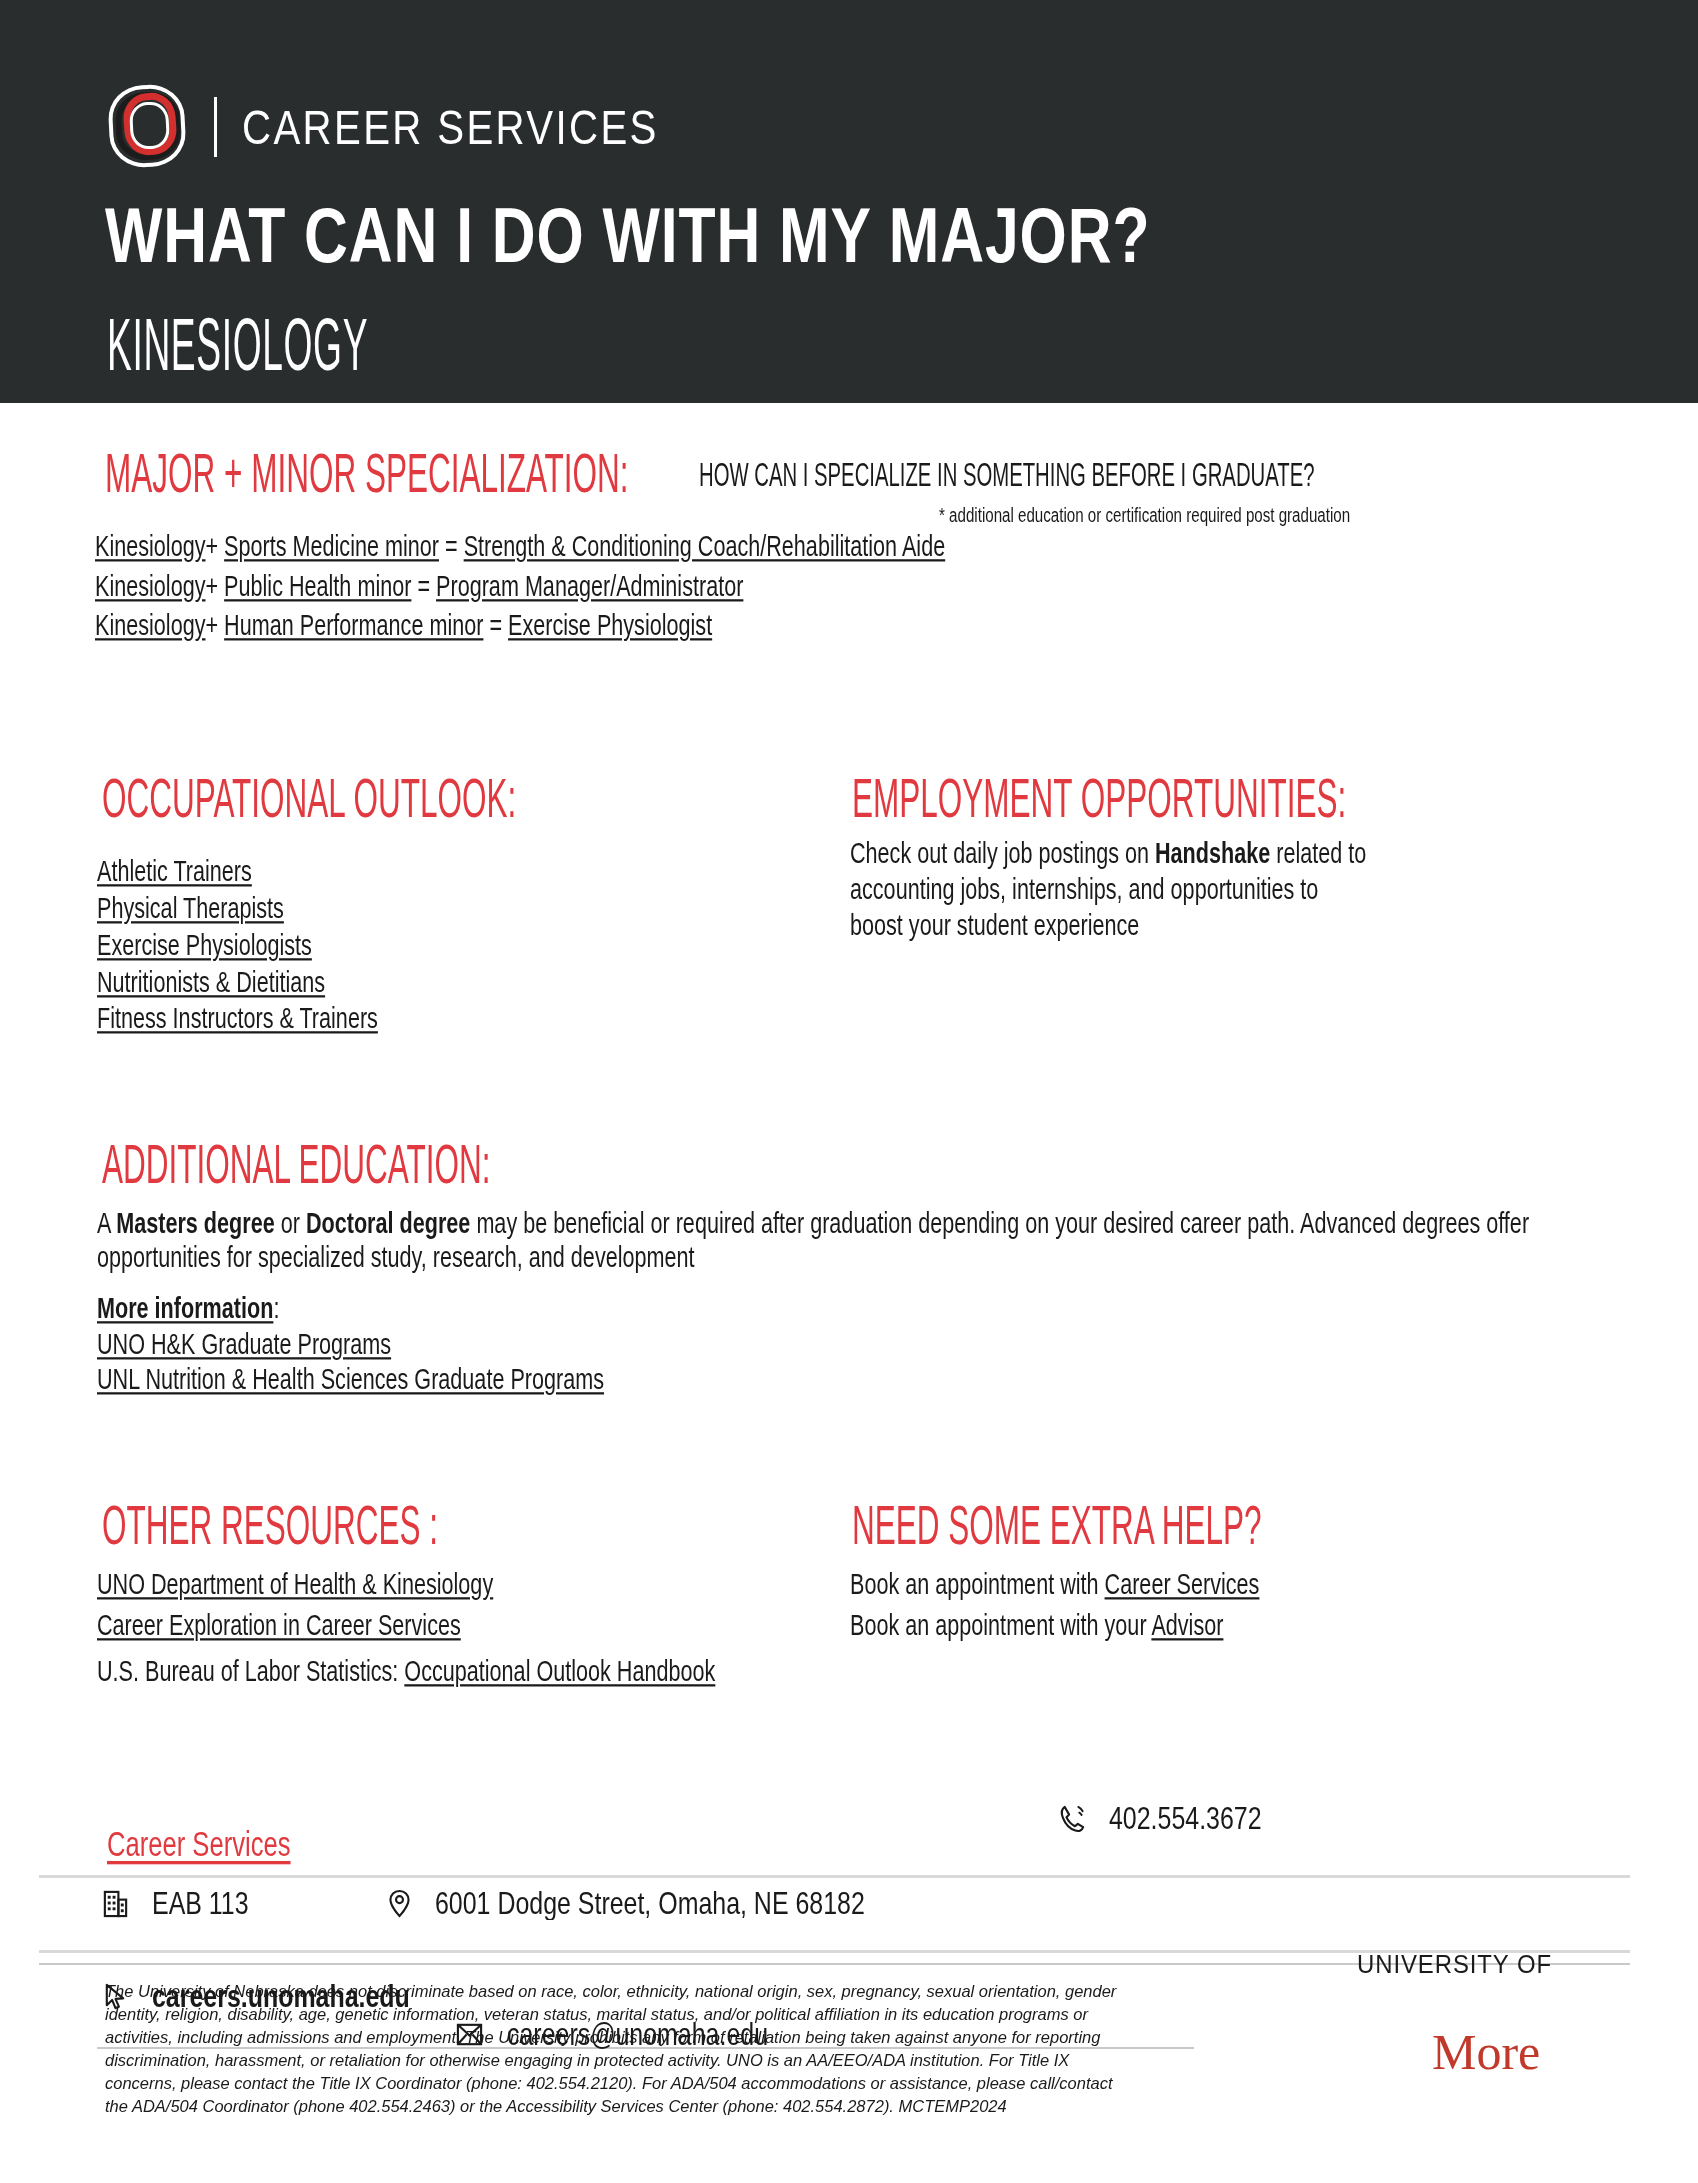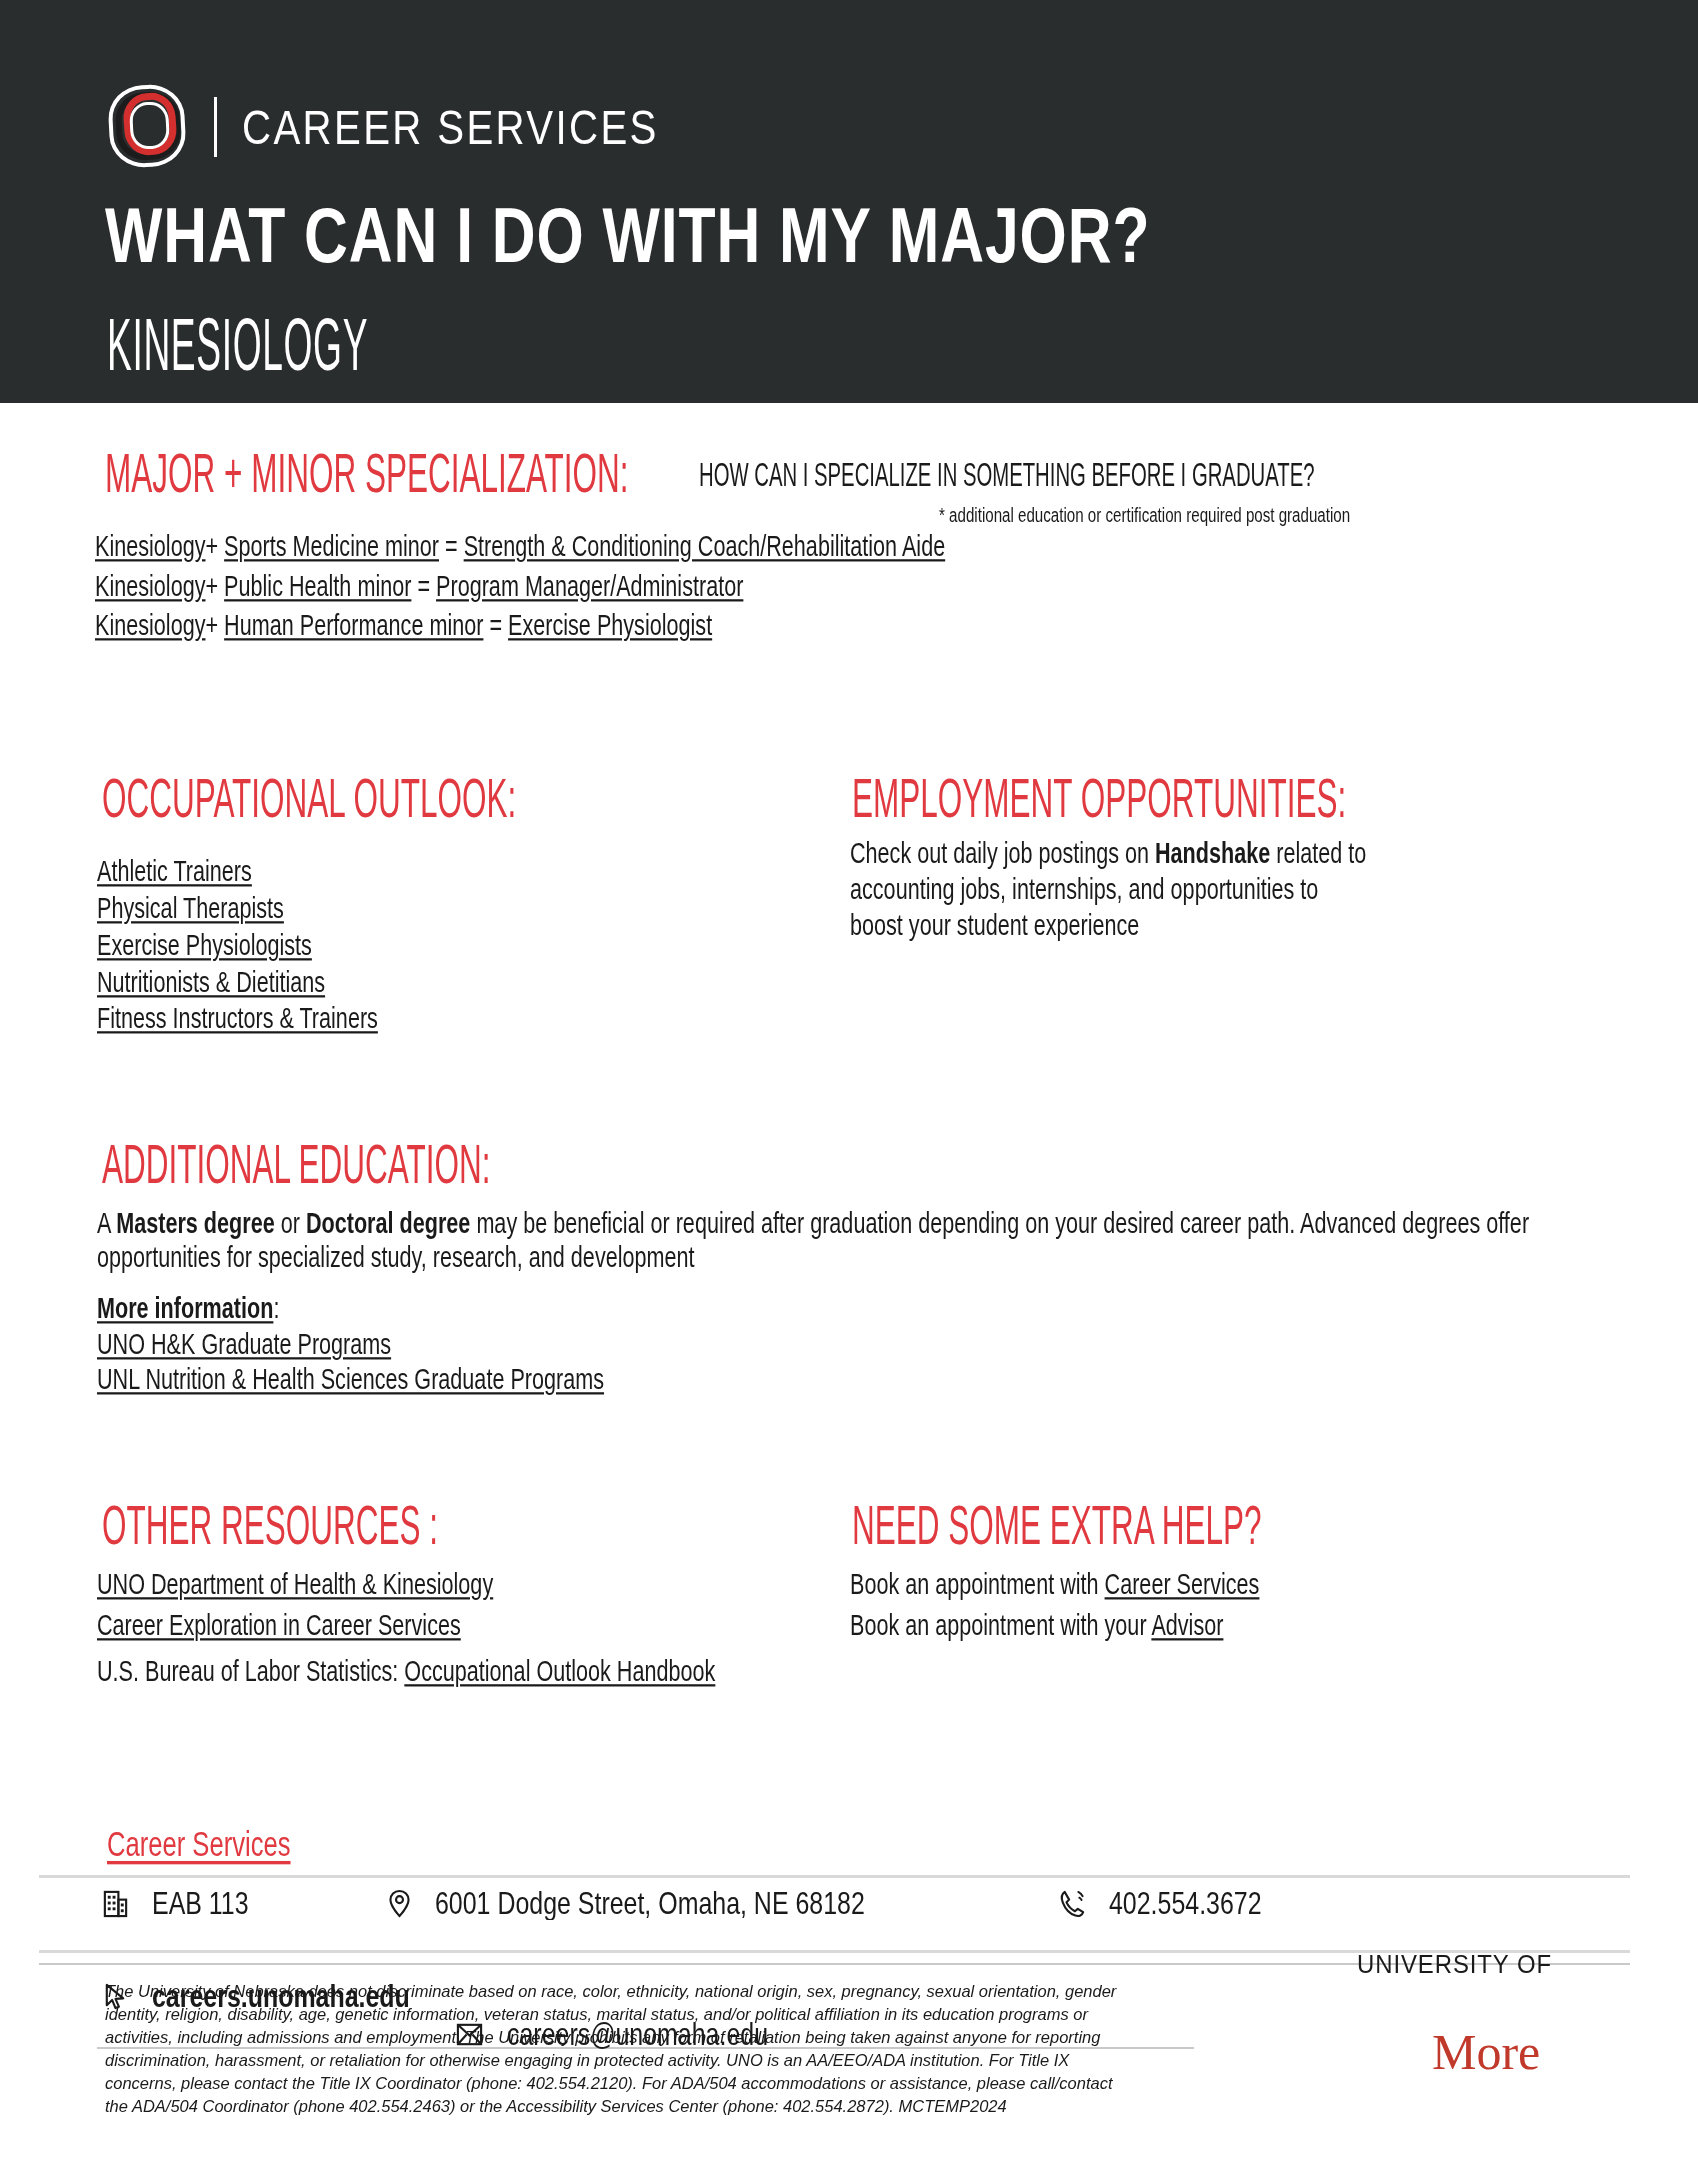--- a/index.html
+++ b/index.html
@@ -372,21 +372,21 @@
 </div>
 
 <div class="contact-item" style="left:386px; top:1887px;">
   <svg class="icon" width="27" height="31" viewBox="0 0 28 32">
     <path d="M14 3 C8.6 3 4.6 7.1 4.6 12.2 C4.6 19 14 29 14 29 C14 29 23.4 19 23.4 12.2 C23.4 7.1 19.4 3 14 3 Z" fill="none" stroke="#1a1a1a" stroke-width="2.2"></path>
     <circle cx="14" cy="12" r="3.6" fill="none" stroke="#1a1a1a" stroke-width="2.2"></circle>
   </svg>
   <span class="ctext">6001 Dodge Street, Omaha, NE 68182</span>
 </div>
 
-<div class="contact-item" style="left:1058px; top:1887px;text-align:center;">
+<div class="contact-item" style="left:1058px; top:1802px;text-align:center;">
   <svg class="icon" width="29" height="31" viewBox="0 0 30 32">
     <path d="M7 4 C4 6 3 10 5 15 C7.5 21.5 12 26.5 18 28.5 C22 29.8 25 28 26 25 L20.5 21.5 L17.5 24 C14 22 10.5 18.5 8.8 14.8 L11.5 12 Z" fill="none" stroke="#1a1a1a" stroke-width="2.2" stroke-linejoin="round"></path>
     <path d="M21 4 C23 5 24.5 6.5 25.5 8.5" fill="none" stroke="#1a1a1a" stroke-width="2" stroke-linecap="round"></path>
     <path d="M22 10 C23 10.6 23.8 11.4 24.4 12.4" fill="none" stroke="#1a1a1a" stroke-width="2" stroke-linecap="round"></path>
   </svg>
   <span class="ctext">402.554.3672</span>
 </div>
 
 <div class="contact-item" style="left:101px; top:1980px;font-weight:bold;">
   <svg class="icon" width="29" height="31" viewBox="0 0 30 32">

